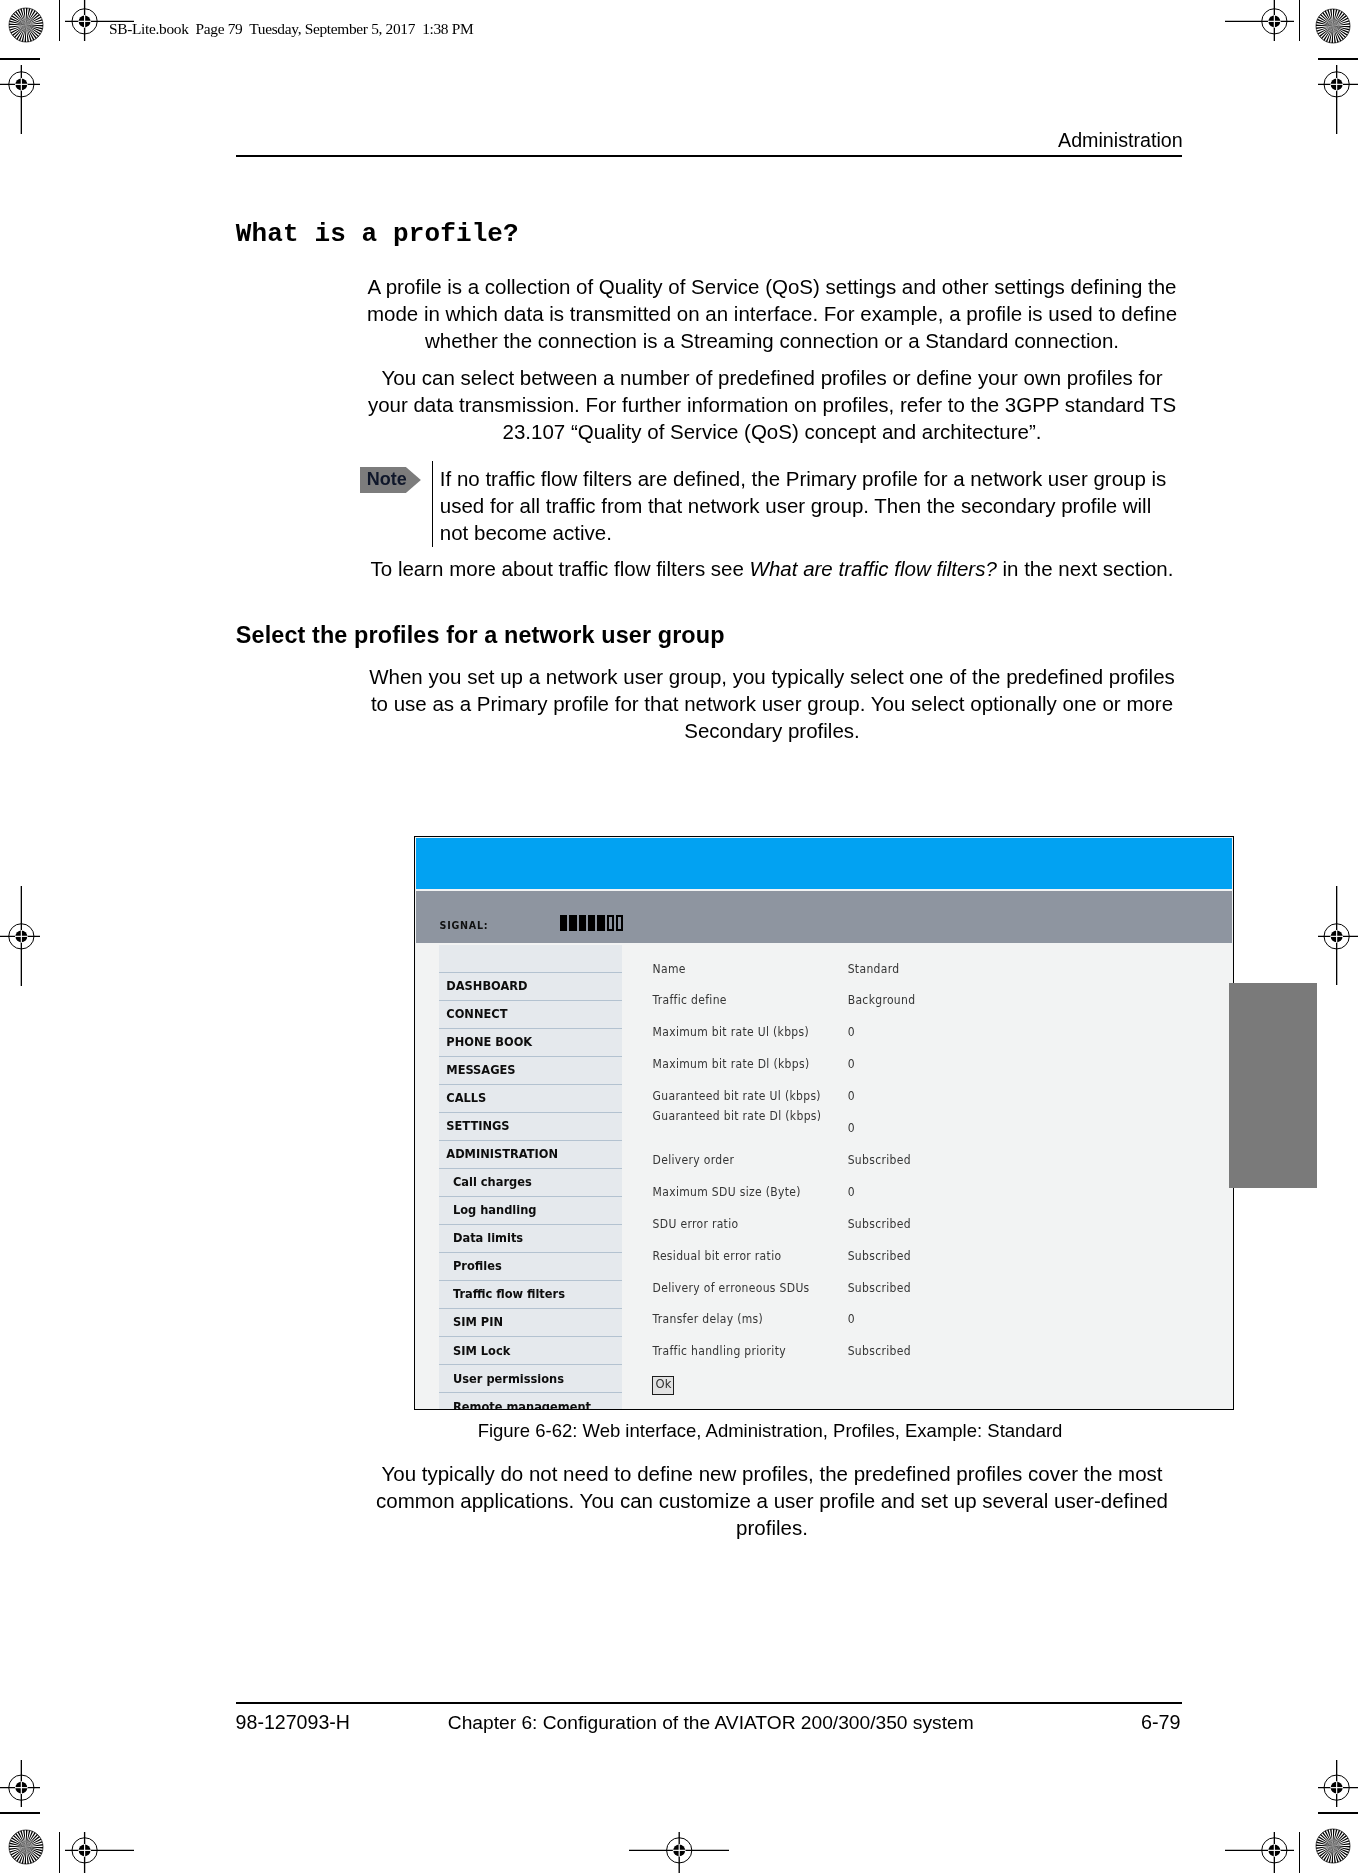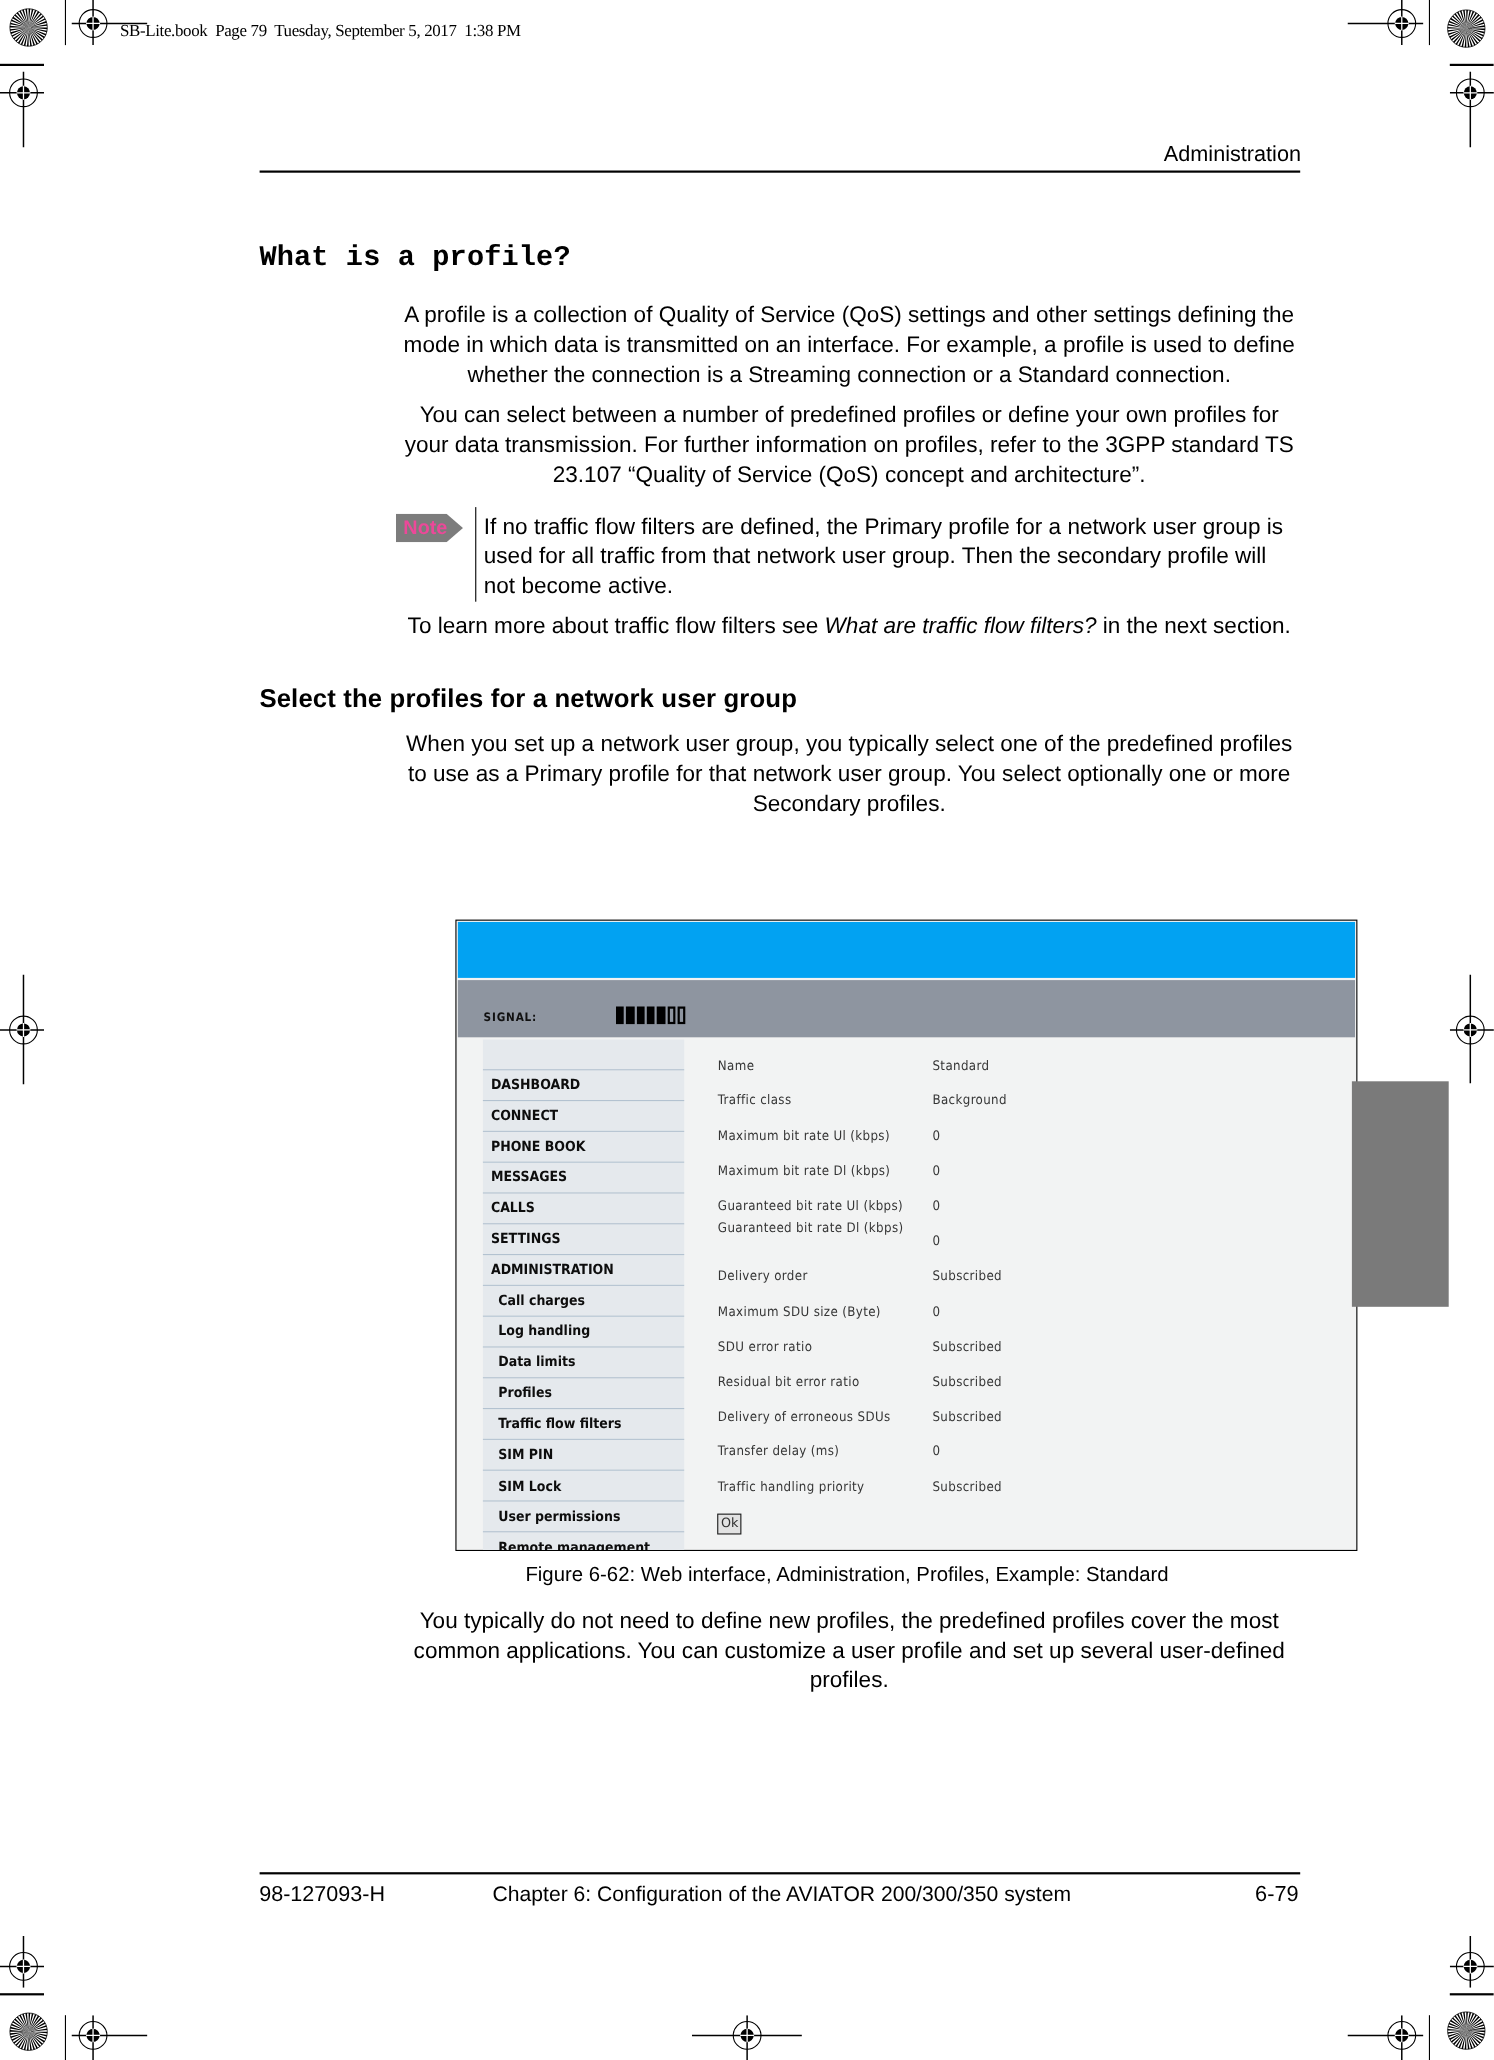--- a/index.html
+++ b/index.html
@@ -14,21 +14,21 @@
   #print-header{position:absolute;font-family:"Liberation Serif",serif;white-space:pre;}
   #running-head{position:absolute;}
   #head-rule,#foot-rule{position:absolute;background:#000;}
 
   .h2{position:absolute;font-weight:bold;margin:0;}
   .body{position:absolute;margin:0;left:360.0px;width:824.0px;
         font-size:20.5px;line-height:27.05px;text-align:center;}
   .it{font-style:italic;}
 
   #note-badge{position:absolute;}
-  #note-badge .taglabel{position:absolute;color:#ec4899;font-weight:bold;white-space:nowrap;}
+  #note-badge .taglabel{position:absolute;color:#0f172a;font-weight:bold;white-space:nowrap;}
   #note-rule{position:absolute;background:#000;}
   #note-text{position:absolute;margin:0;font-size:20.5px;line-height:27.05px;}
 
   #figure{position:absolute;box-sizing:border-box;overflow:hidden;}
   #fig-banner,#fig-statusbar{position:absolute;left:0;width:100%;}
   #signal-label{position:absolute;font-family:"DejaVu Sans",sans-serif;font-stretch:condensed;font-weight:bold;color:#111;white-space:nowrap;}
   #signal-bars{position:absolute;}
   #signal-bars i{display:inline-block;vertical-align:top;box-sizing:border-box;}
   #signal-bars i.on{background:#000;}
   #signal-bars i.off{border:2.2px solid #000;background:transparent;}
@@ -249,21 +249,21 @@
       <div class="menu-item sub">
           <span>User permissions</span>
         </div>
       <div class="menu-item sub">
           <span>Remote management</span>
         </div>
     </div>
     <div id="detail">
       <div class="row-label" style="top:124.55px">Name</div>
       <div class="row-value" style="top:124.55px">Standard</div>
-      <div class="row-label" style="top:156.45px">Traffic class</div>
+      <div class="row-label" style="top:156.45px">Traffic define</div>
       <div class="row-value" style="top:156.45px">Background</div>
       <div class="row-label" style="top:188.35px">Maximum bit rate Ul (kbps)</div>
       <div class="row-value" style="top:188.35px">0</div>
       <div class="row-label" style="top:220.25px">Maximum bit rate Dl (kbps)</div>
       <div class="row-value" style="top:220.25px">0</div>
       <div class="row-label" style="top:252.15px">Guaranteed bit rate Ul (kbps)</div>
       <div class="row-value" style="top:252.15px">0</div>
       <div class="row-label" style="top:272px">Guaranteed bit rate Dl (kbps)</div>
       <div class="row-value" style="top:284.05px">0</div>
       <div class="row-label" style="top:315.95px">Delivery order</div>

